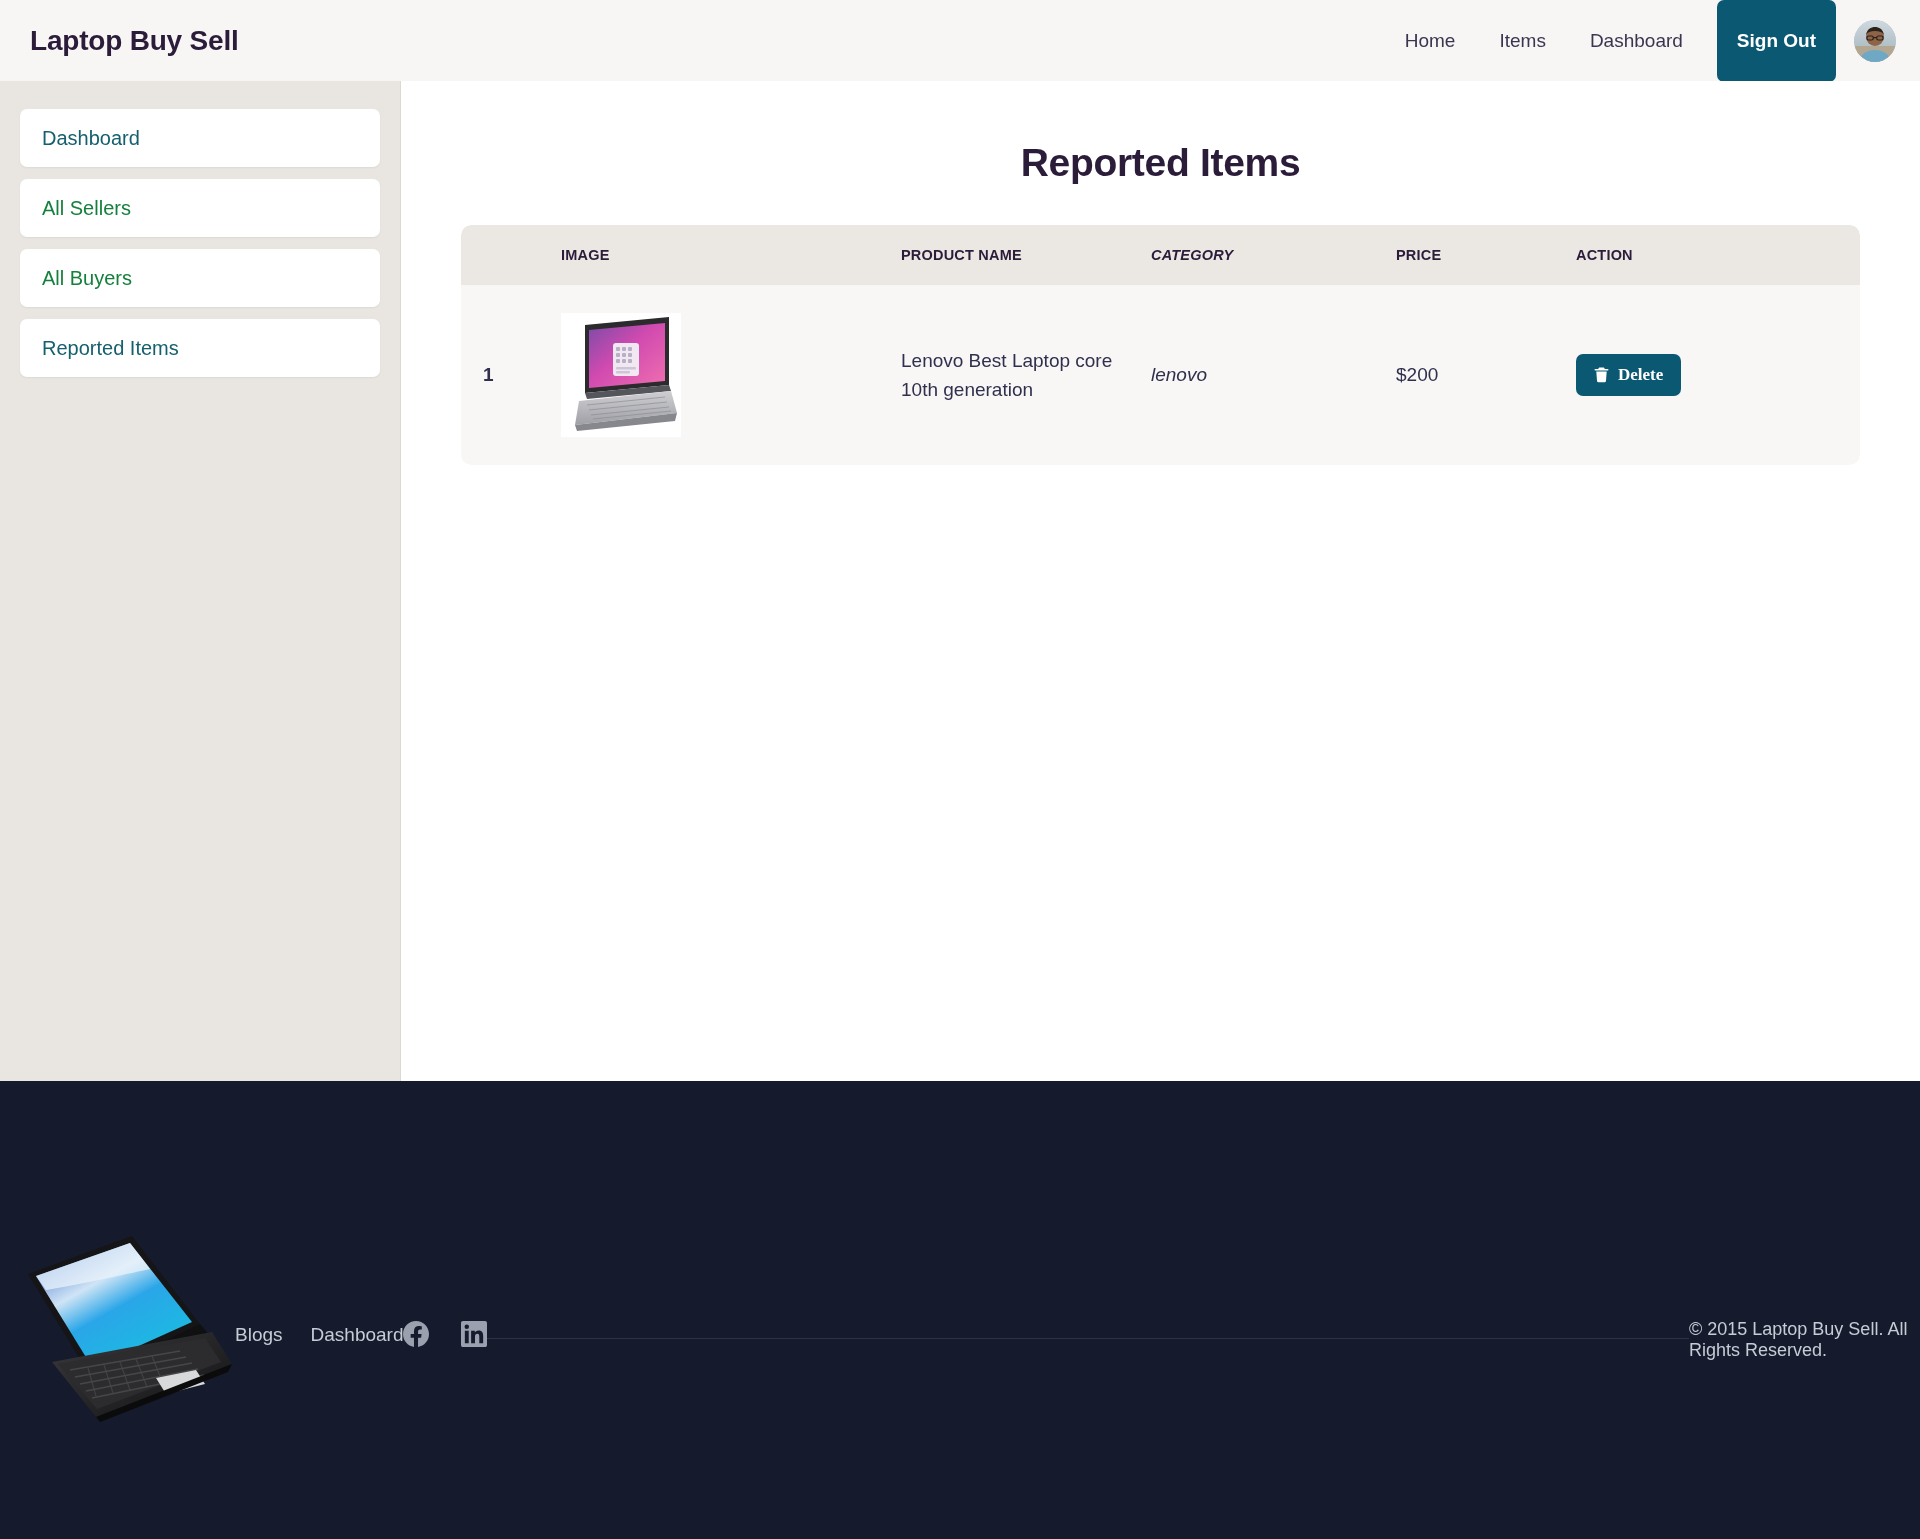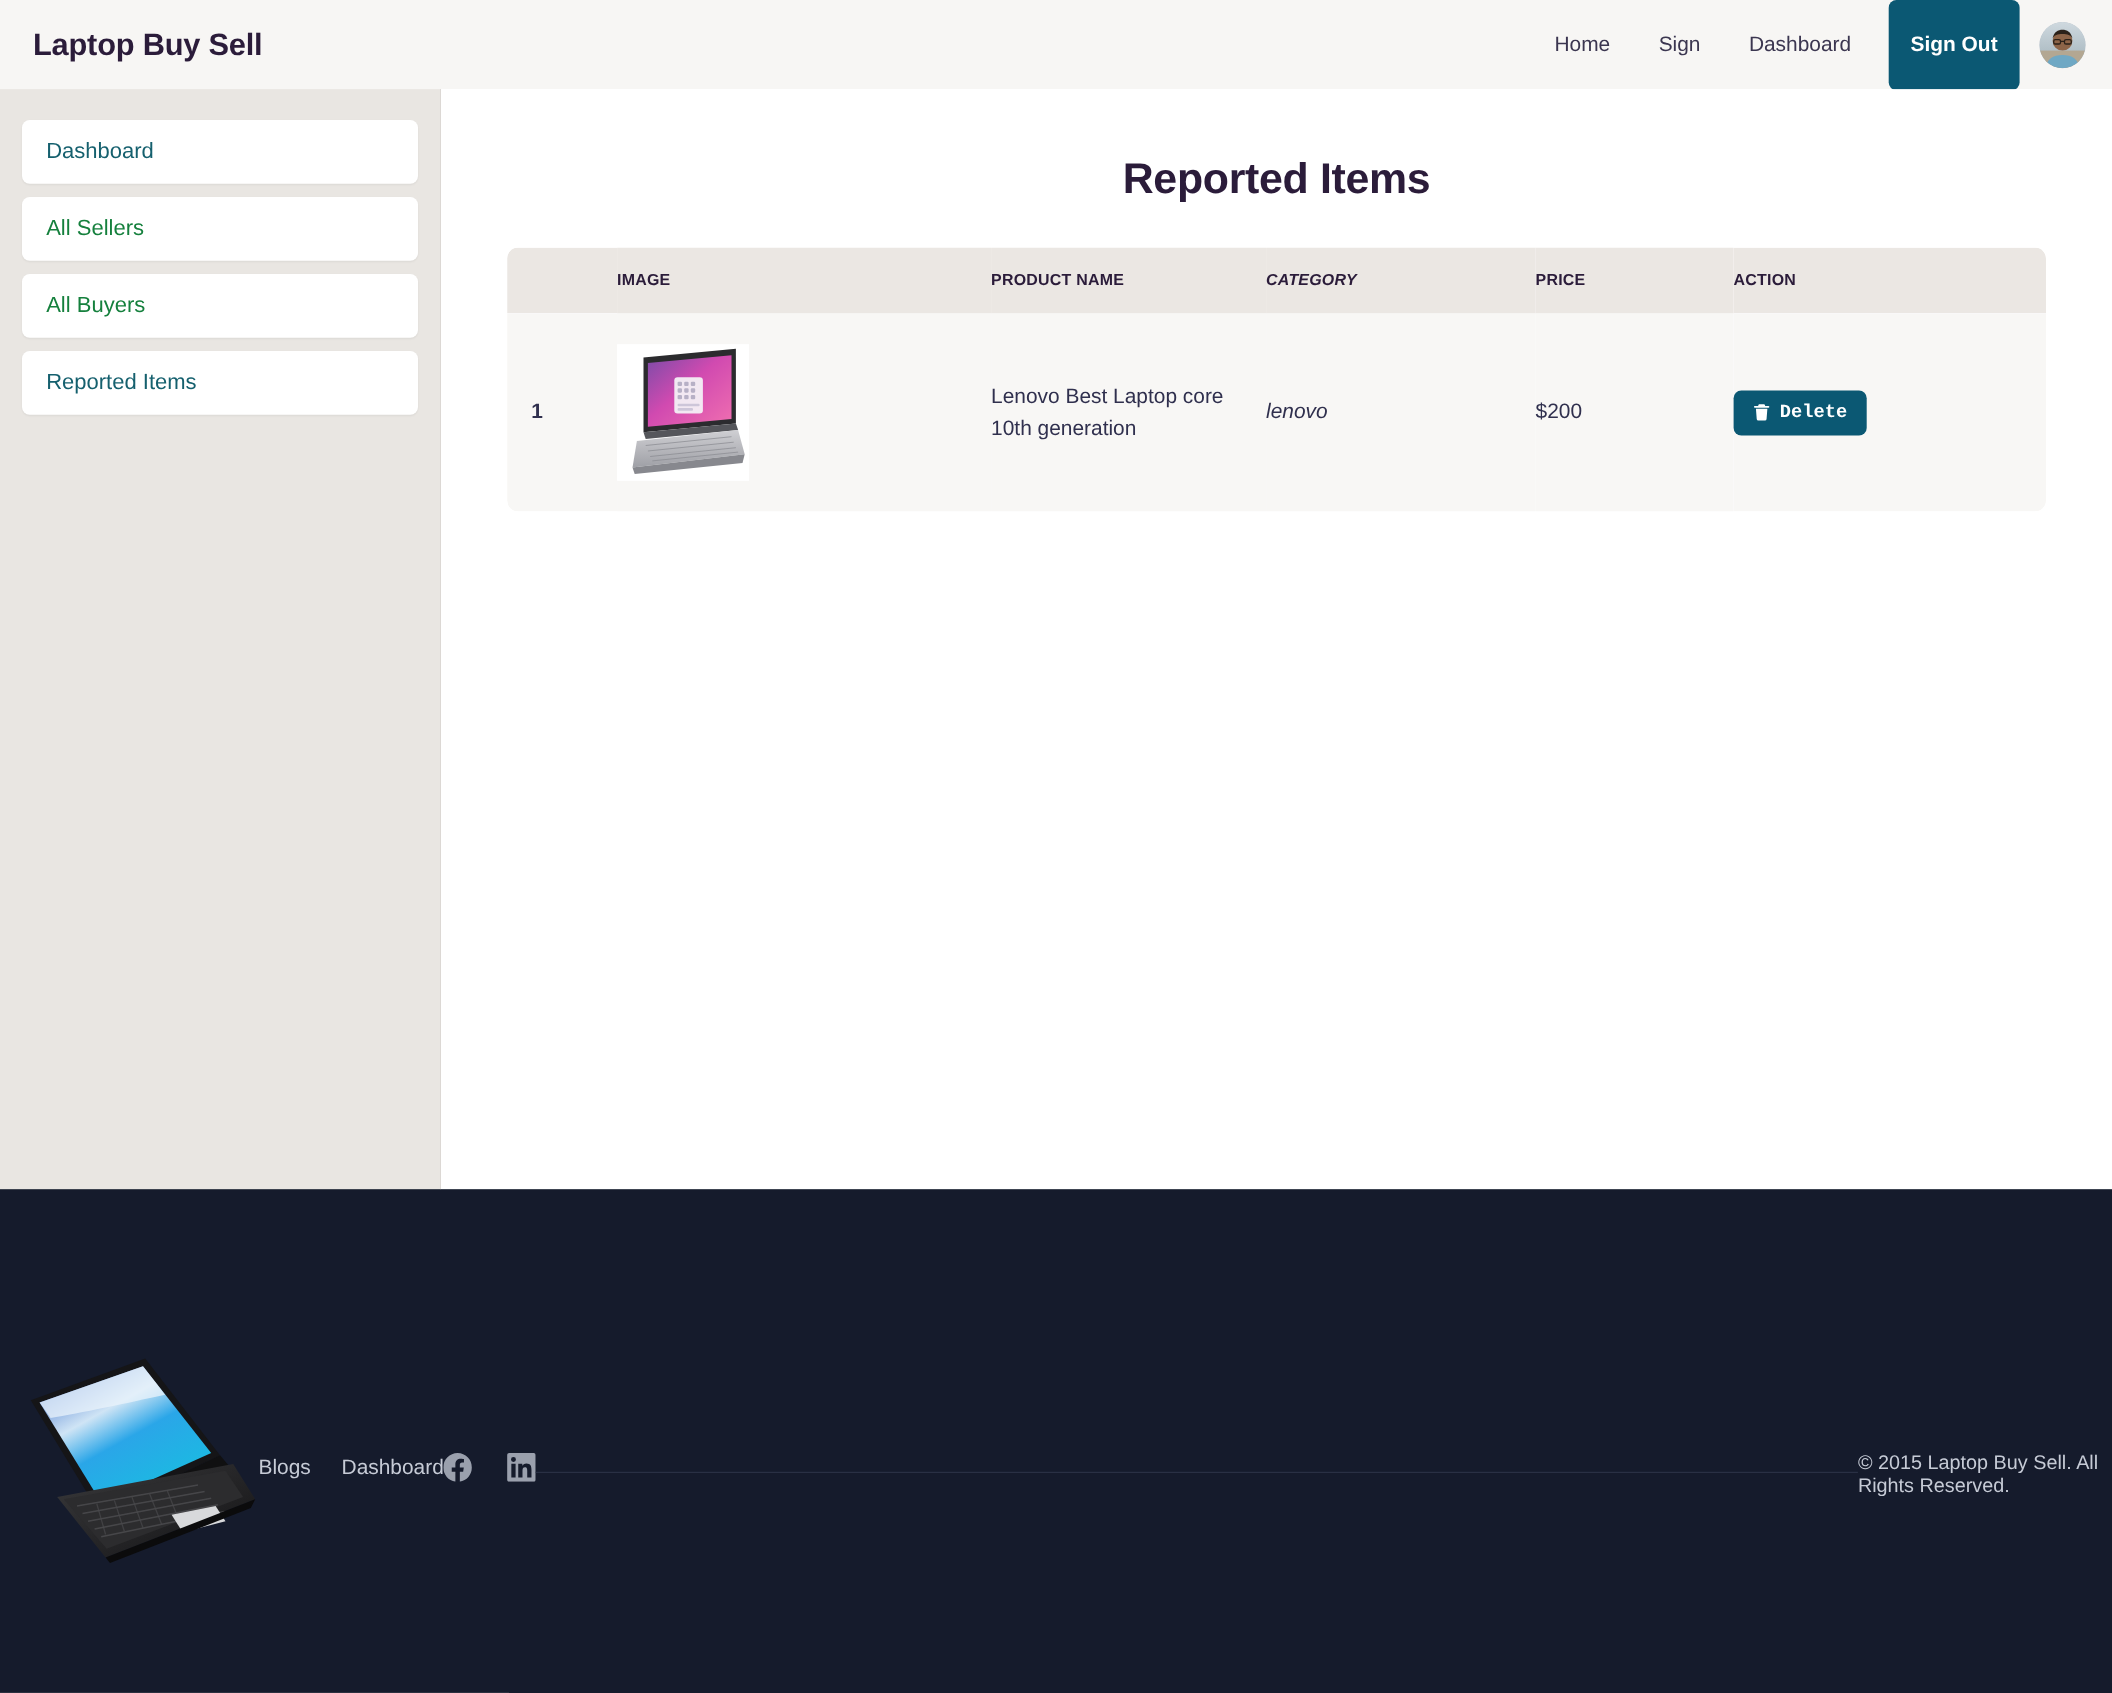--- a/index.html
+++ b/index.html
@@ -158,21 +158,21 @@
     color: #fff;
     border: none;
     border-radius: 7px;
     font-size: 17px;
     font-weight: 700;
     padding: 11px 18px;
     display: inline-flex;
     align-items: center;
     gap: 9px;
     cursor: pointer;
-    font-family: Liberation Mono, monospace;
+    font-family: Liberation Serif, serif;
   }
   .delete-btn svg { display: block; }
 
   
   .footer {
     background: #151B2C;
     height: 458px;
     padding-top: 22px;
     display: flex;
     flex-direction: row;
@@ -208,21 +208,21 @@
     margin-top: 38px;
   }
 </style>
 </head>
 <body>
 
 <div class="navbar">
   <div class="brand">Laptop Buy Sell</div>
   <div class="nav-right">
     <a class="nav-link">Home</a>
-    <a class="nav-link">Sign</a>
+    <a class="nav-link">Items</a>
     <a class="nav-link">Dashboard</a>
     <button class="signout-btn">Sign Out</button>
     <span class="avatar">
       <svg width="42" height="42" viewBox="0 0 42 42" aria-hidden="true">
         <defs>
           <clipPath id="cav">
               <circle cx="21" cy="21" r="21"></circle>
             </clipPath>
           <linearGradient id="sky" x1="0" y1="0" x2="0" y2="1">
             <stop offset="0%" stop-color="#cfd9df"></stop>

